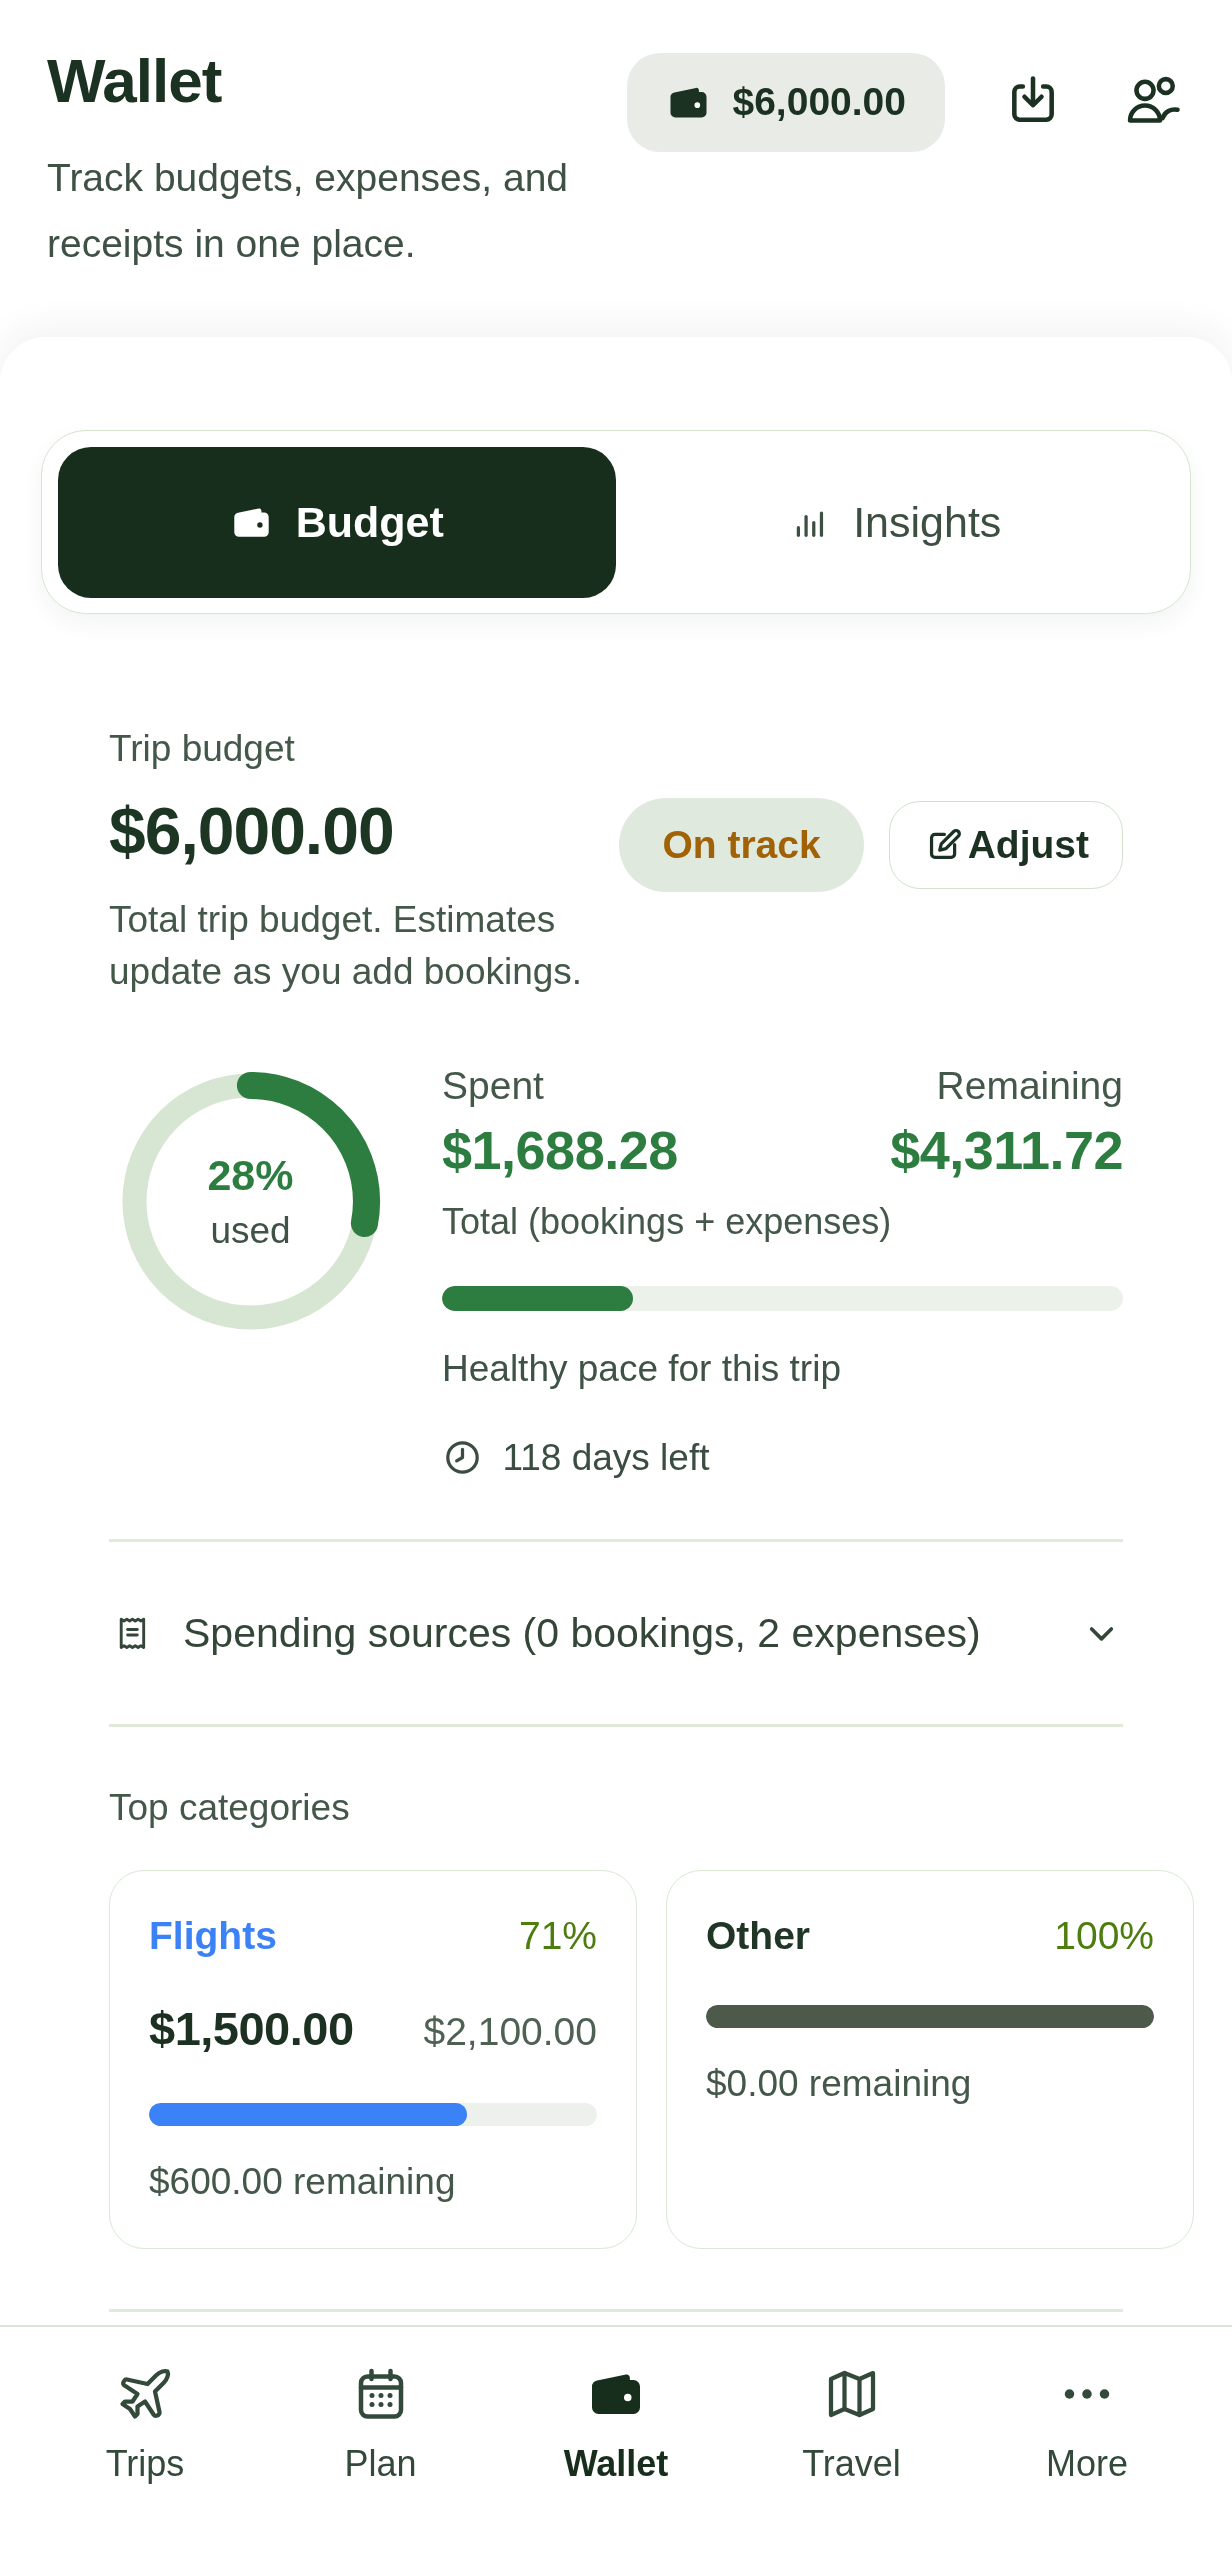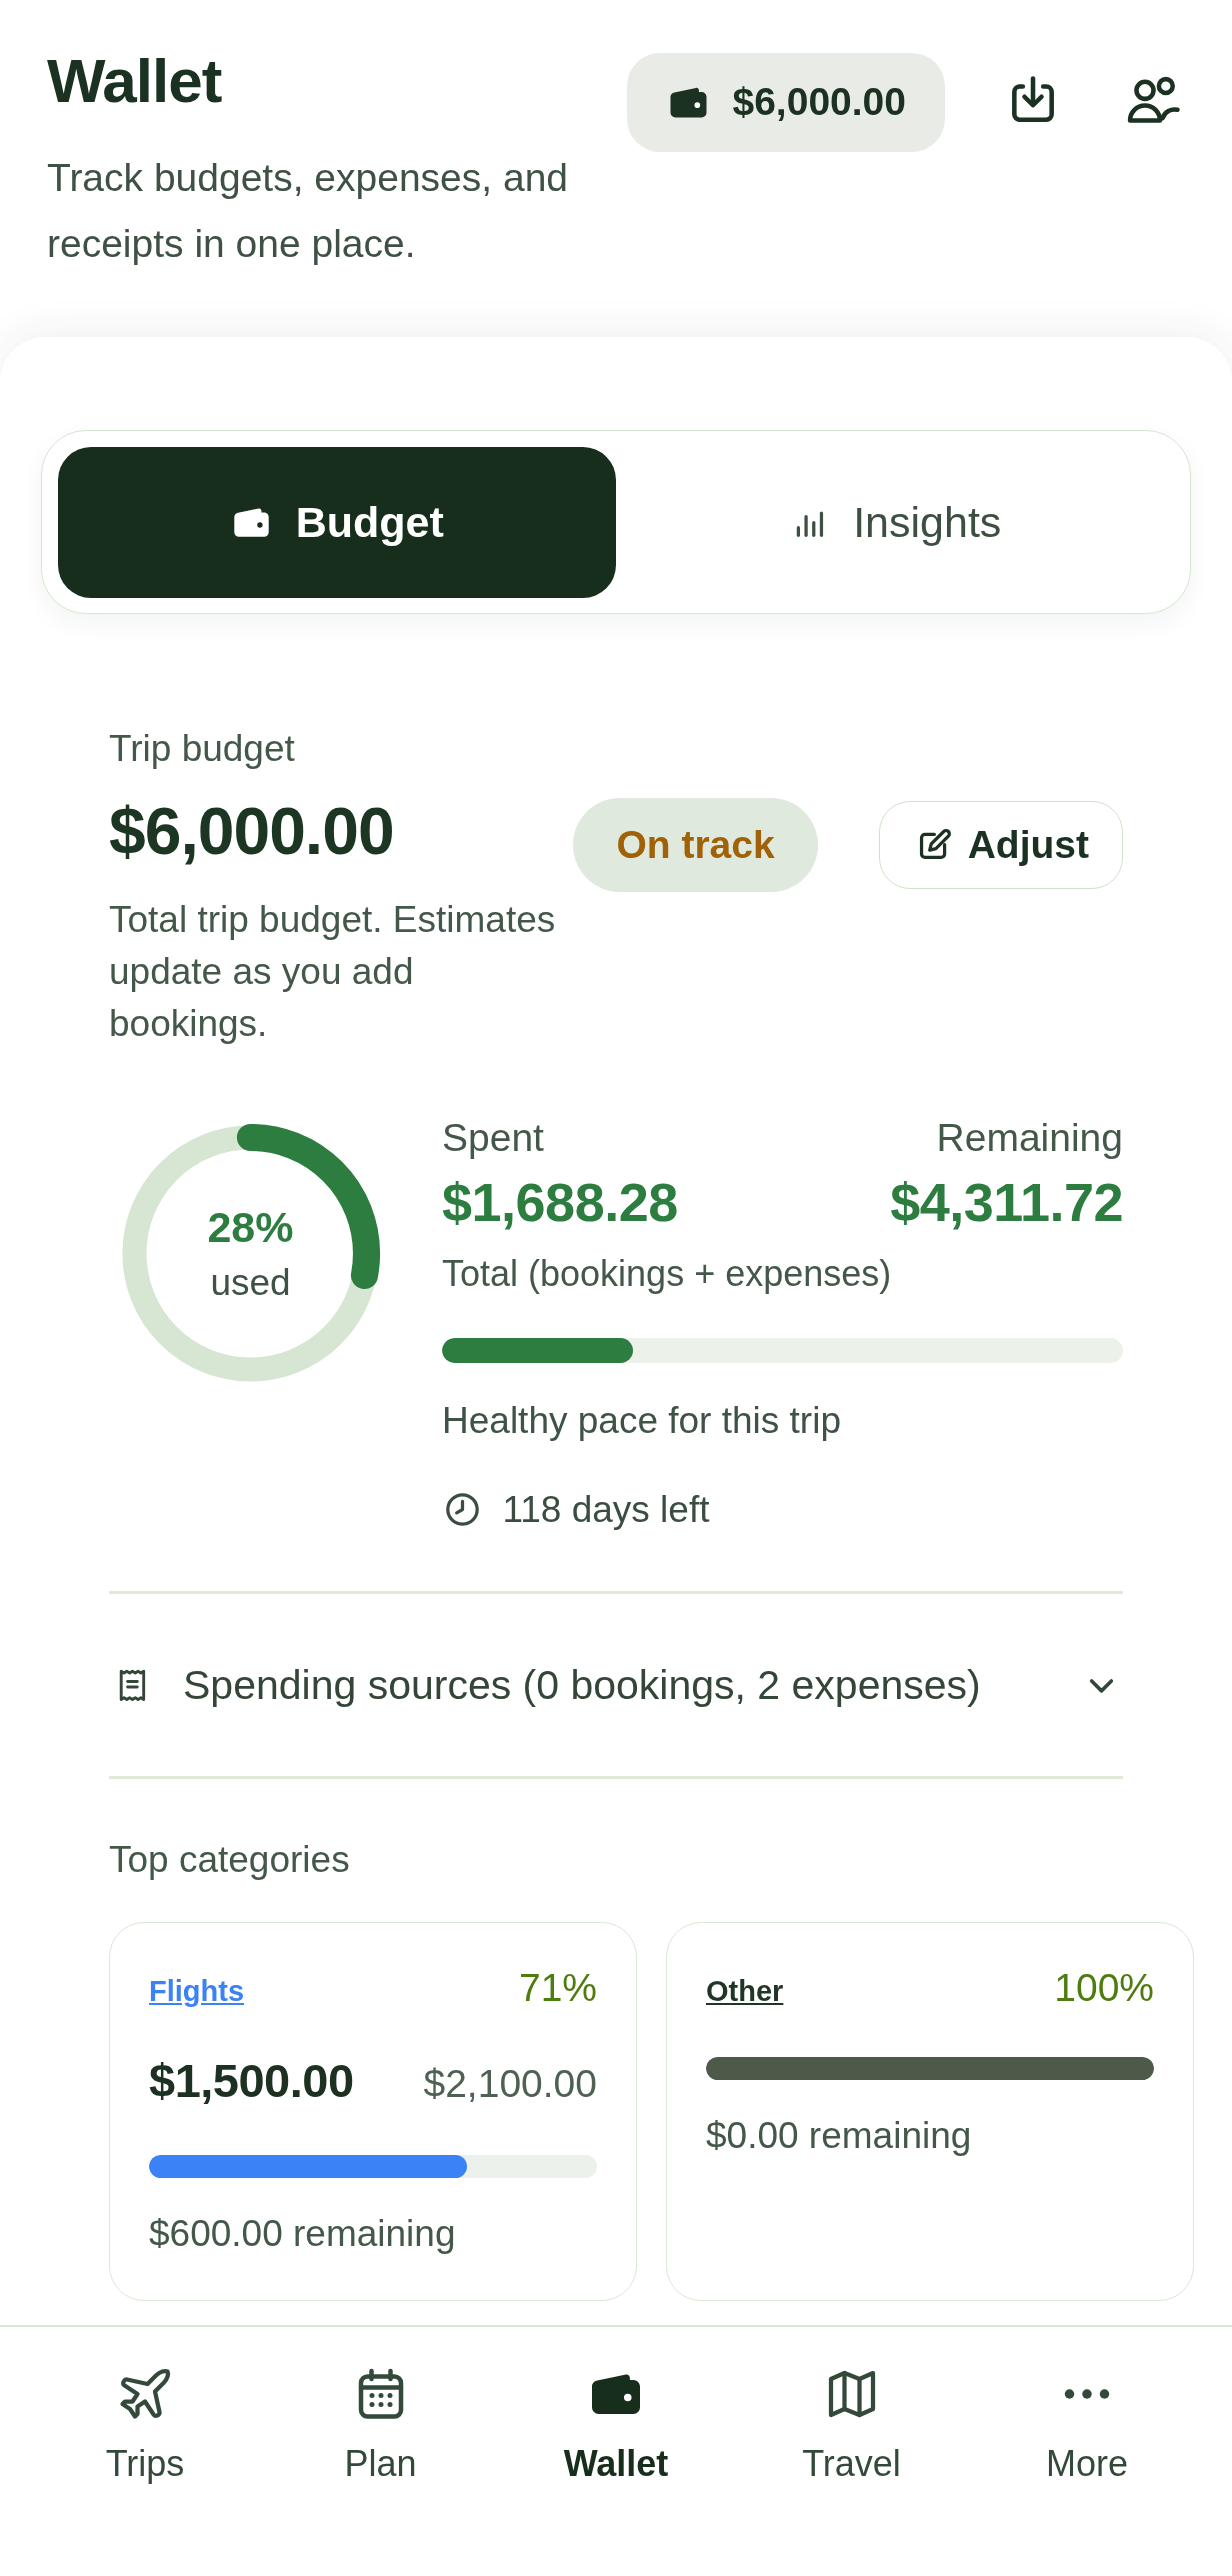--- a/index.html
+++ b/index.html
@@ -61,23 +61,23 @@
   .budget-head { display:flex; justify-content:space-between; align-items:flex-start; }
   .budget-label { font-size:37px; color:#44584a; }
   .budget-total { font-size:66px; font-weight:700; color:#1c3623; margin-top:23px; letter-spacing:-1px; }
   .budget-desc { font-size:37px; line-height:52px; color:#44584a; margin-top:25px; max-width:562px; }
   .budget-actions { display:flex; align-items:center; gap:25px; margin-top:70px; }
   .status-badge {
     background:#dfe9dd; color:#a16207; font-size:39px; font-weight:600;
     padding:25px 43px; border-radius:968px; white-space:nowrap;
   }
   .adjust-btn {
-    display:flex; align-items:center; gap:14px;
+    display:flex; align-items:center; gap:4px;
     background:#ffffff; border:1.9px solid #cfe3ca; border-radius:31px;
-    padding:21px 33px; font-family:inherit; font-size:39px; font-weight:700; color:#1b3121; cursor:pointer;margin-left:36px;
+    padding:21px 33px; font-family:inherit; font-size:39px; font-weight:700; color:#1b3121; cursor:pointer;
   }
 
   .stats-row { display:flex; align-items:flex-start; margin-top:62px; }
   .donut-wrap { position:relative; width:283px; height:283px; flex:0 0 auto; }
   .donut-wrap svg { width:283px; height:283px; }
   .donut-center {
     position:absolute; inset:0; display:flex; flex-direction:column;
     align-items:center; justify-content:center; gap:9.7px;
   }
   .donut-pct { font-size:43px; font-weight:700; color:#2e7d40; }
@@ -105,21 +105,21 @@
   .sources-text { font-size:41px; color:#344638; }
 
   .topcat-label { font-size:37px; color:#44584a; margin-top:3.9px; }
   .cards-row { display:flex; gap:29px; margin-top:41px; margin-right:-68px; }
   .cat-card {
     flex:0 0 528px; width:528px;
     border:1.9px solid #d9e9d4; border-radius:35px; background:#ffffff;
     padding:43px 39px 45px 39px;
   }
   .cat-head { display:flex; justify-content:space-between; align-items:baseline; }
-  .cat-name { font-size:29px; font-weight:700;text-decoration:underline; }
+  .cat-name { font-size:39px; font-weight:700; }
   .cat-pct { font-size:39px; color:#4d7c0f; }
   .cat-amounts { display:flex; justify-content:space-between; align-items:baseline; margin-top:43px; }
   .cat-spent { font-size:47px; font-weight:700; color:#1c3122; letter-spacing:-0.5px; }
   .cat-budget { font-size:39px; color:#4e6153; }
   .cat-bar { height:23px; border-radius:968px; background:#edf1ec; overflow:hidden; margin-top:47px; }
   .cat-bar > .fill { height:100%; border-radius:968px; }
   .cat-remaining { font-size:37px; color:#44584a; margin-top:35px; }
 
   .alloc-row {
     display:flex; align-items:center; justify-content:space-between;

